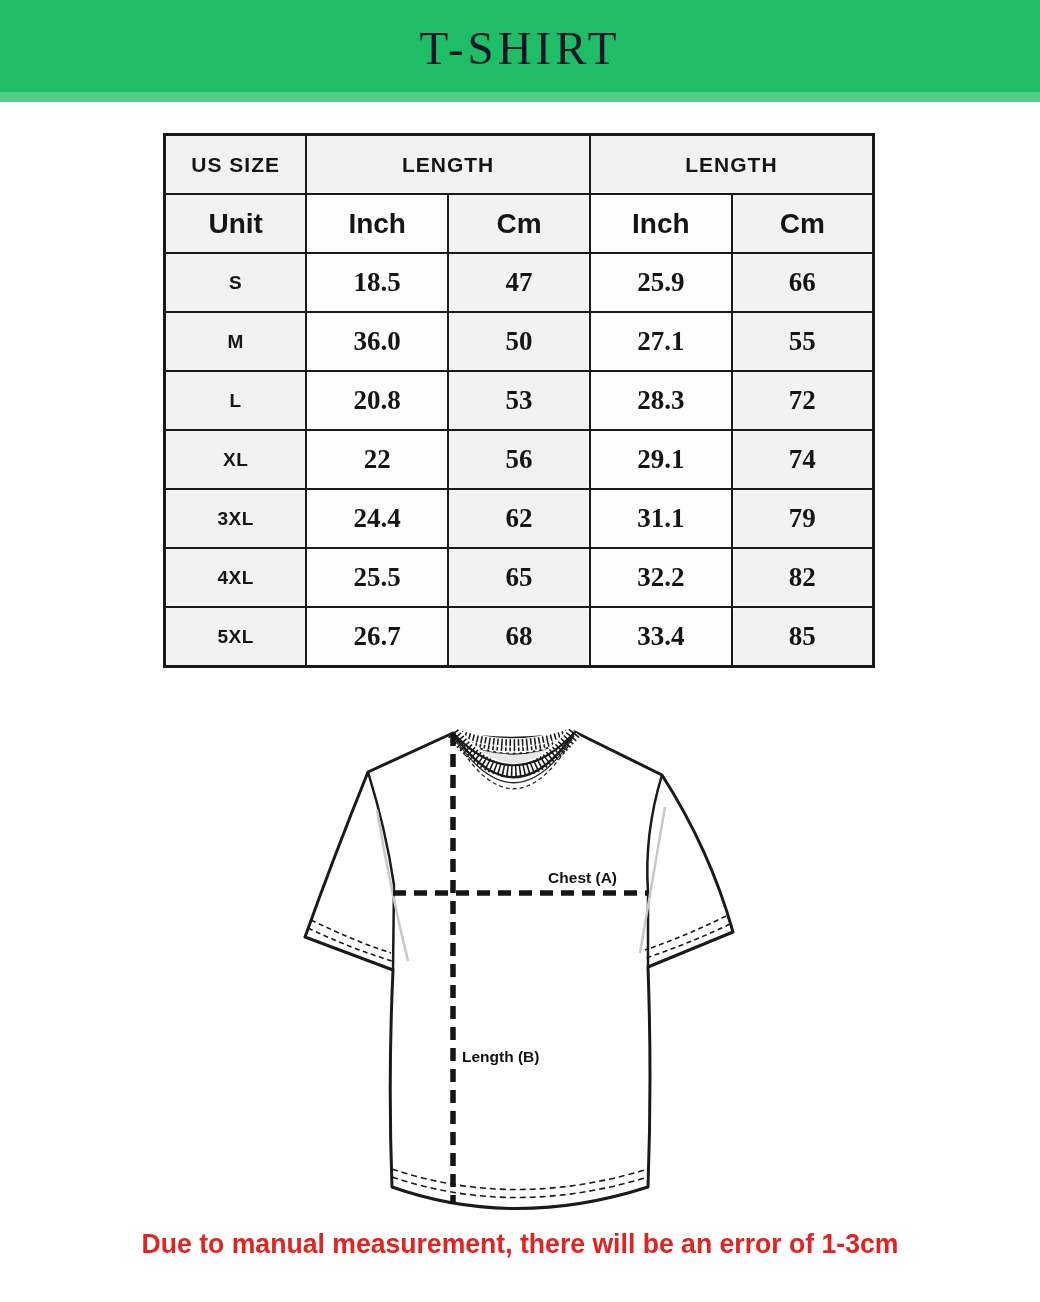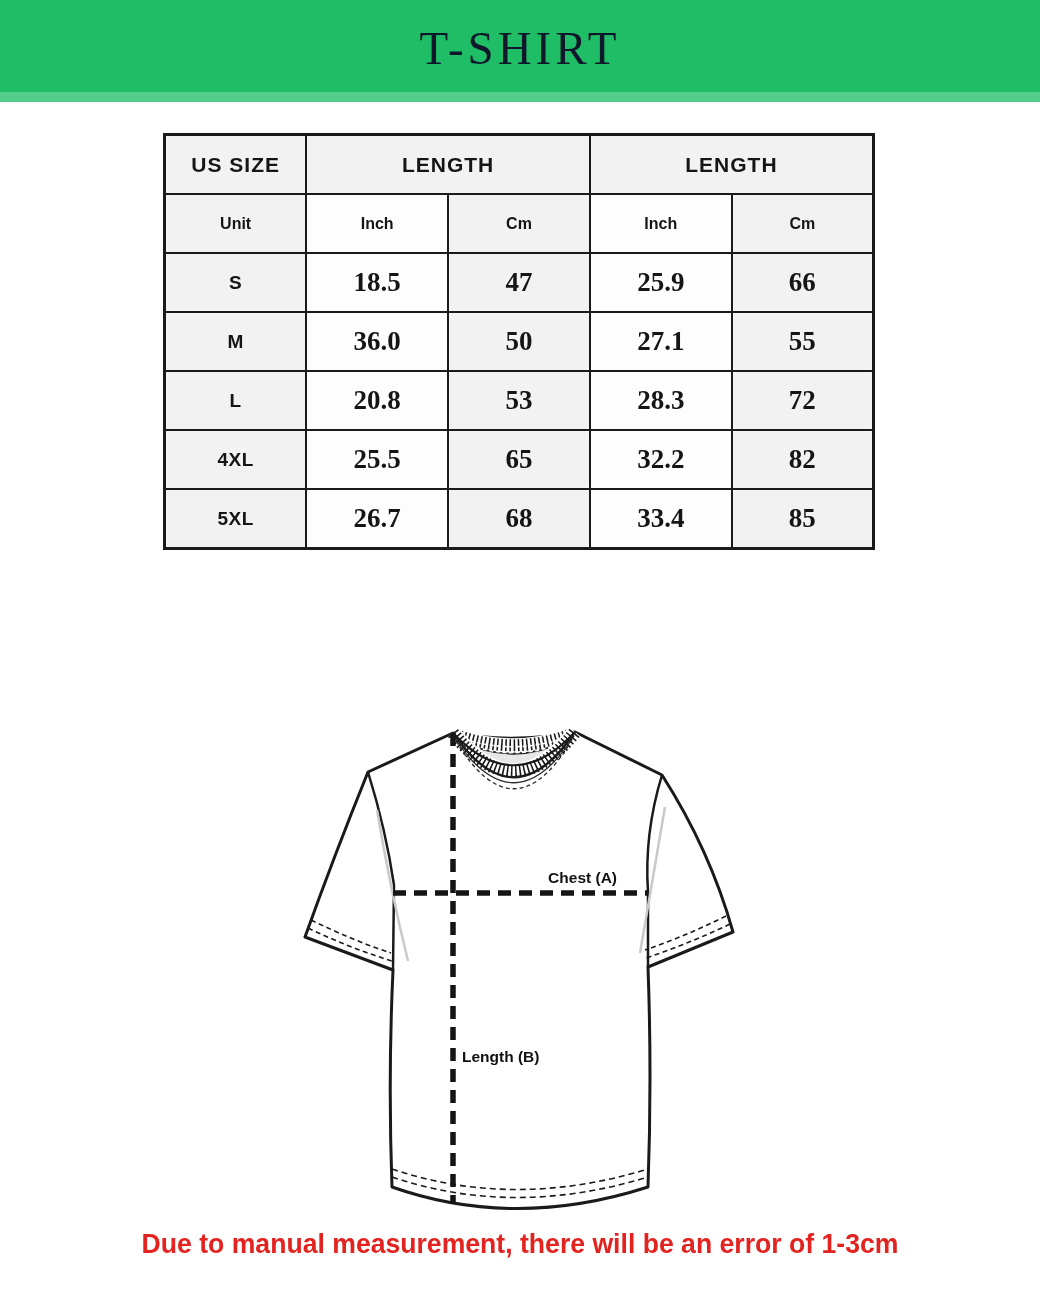--- a/index.html
+++ b/index.html
@@ -30,21 +30,21 @@
     border-collapse:collapse;table-layout:fixed;
     border:3px solid #1a1a1a;
   }
   .size-table td,.size-table th{
     border:2px solid #1a1a1a;height:57px;padding:0;
     text-align:center;vertical-align:middle;
   }
   .col-shade{background:#f2f2f2;}
   .col-white{background:#fdfdfd;margin-top:15px;}
   .group-head{font-size:21px;font-weight:bold;letter-spacing:1px;background:#f2f2f2;}
-  .unit-head{font-size:16px;font-weight:bold;}
+  .unit-head{font-size:28px;font-weight:bold;}
   .size-label{font-size:19px;font-weight:bold;letter-spacing:0.5px;}
   .num{
     font-family:"Liberation Serif","DejaVu Serif",serif;
     font-weight:bold;font-size:27px;border-radius:7px;
   }
   
   .diagram{position:absolute;left:290px;top:718px;width:460px;height:500px;}
   
   .note{
     position:absolute;left:0;top:1228px;width:1040px;
@@ -90,20 +90,34 @@
         <td class="num col-shade">50</td>
         <td class="num col-white">27.1</td>
         <td class="num col-shade">55</td>
       </tr>
       <tr>
         <td class="size-label col-shade">L</td>
         <td class="num col-white">20.8</td>
         <td class="num col-shade">53</td>
         <td class="num col-white">28.3</td>
         <td class="num col-shade">72</td>
+      </tr>
+      <tr>
+        <td class="size-label col-shade">XL</td>
+        <td class="num col-white">22</td>
+        <td class="num col-shade">56</td>
+        <td class="num col-white">29.1</td>
+        <td class="num col-shade">74</td>
+      </tr>
+      <tr>
+        <td class="size-label col-shade">3XL</td>
+        <td class="num col-white">24.4</td>
+        <td class="num col-shade">62</td>
+        <td class="num col-white">31.1</td>
+        <td class="num col-shade">79</td>
       </tr>
       <tr>
         <td class="size-label col-shade">4XL</td>
         <td class="num col-white">25.5</td>
         <td class="num col-shade">65</td>
         <td class="num col-white">32.2</td>
         <td class="num col-shade">82</td>
       </tr>
       <tr>
         <td class="size-label col-shade">5XL</td>

